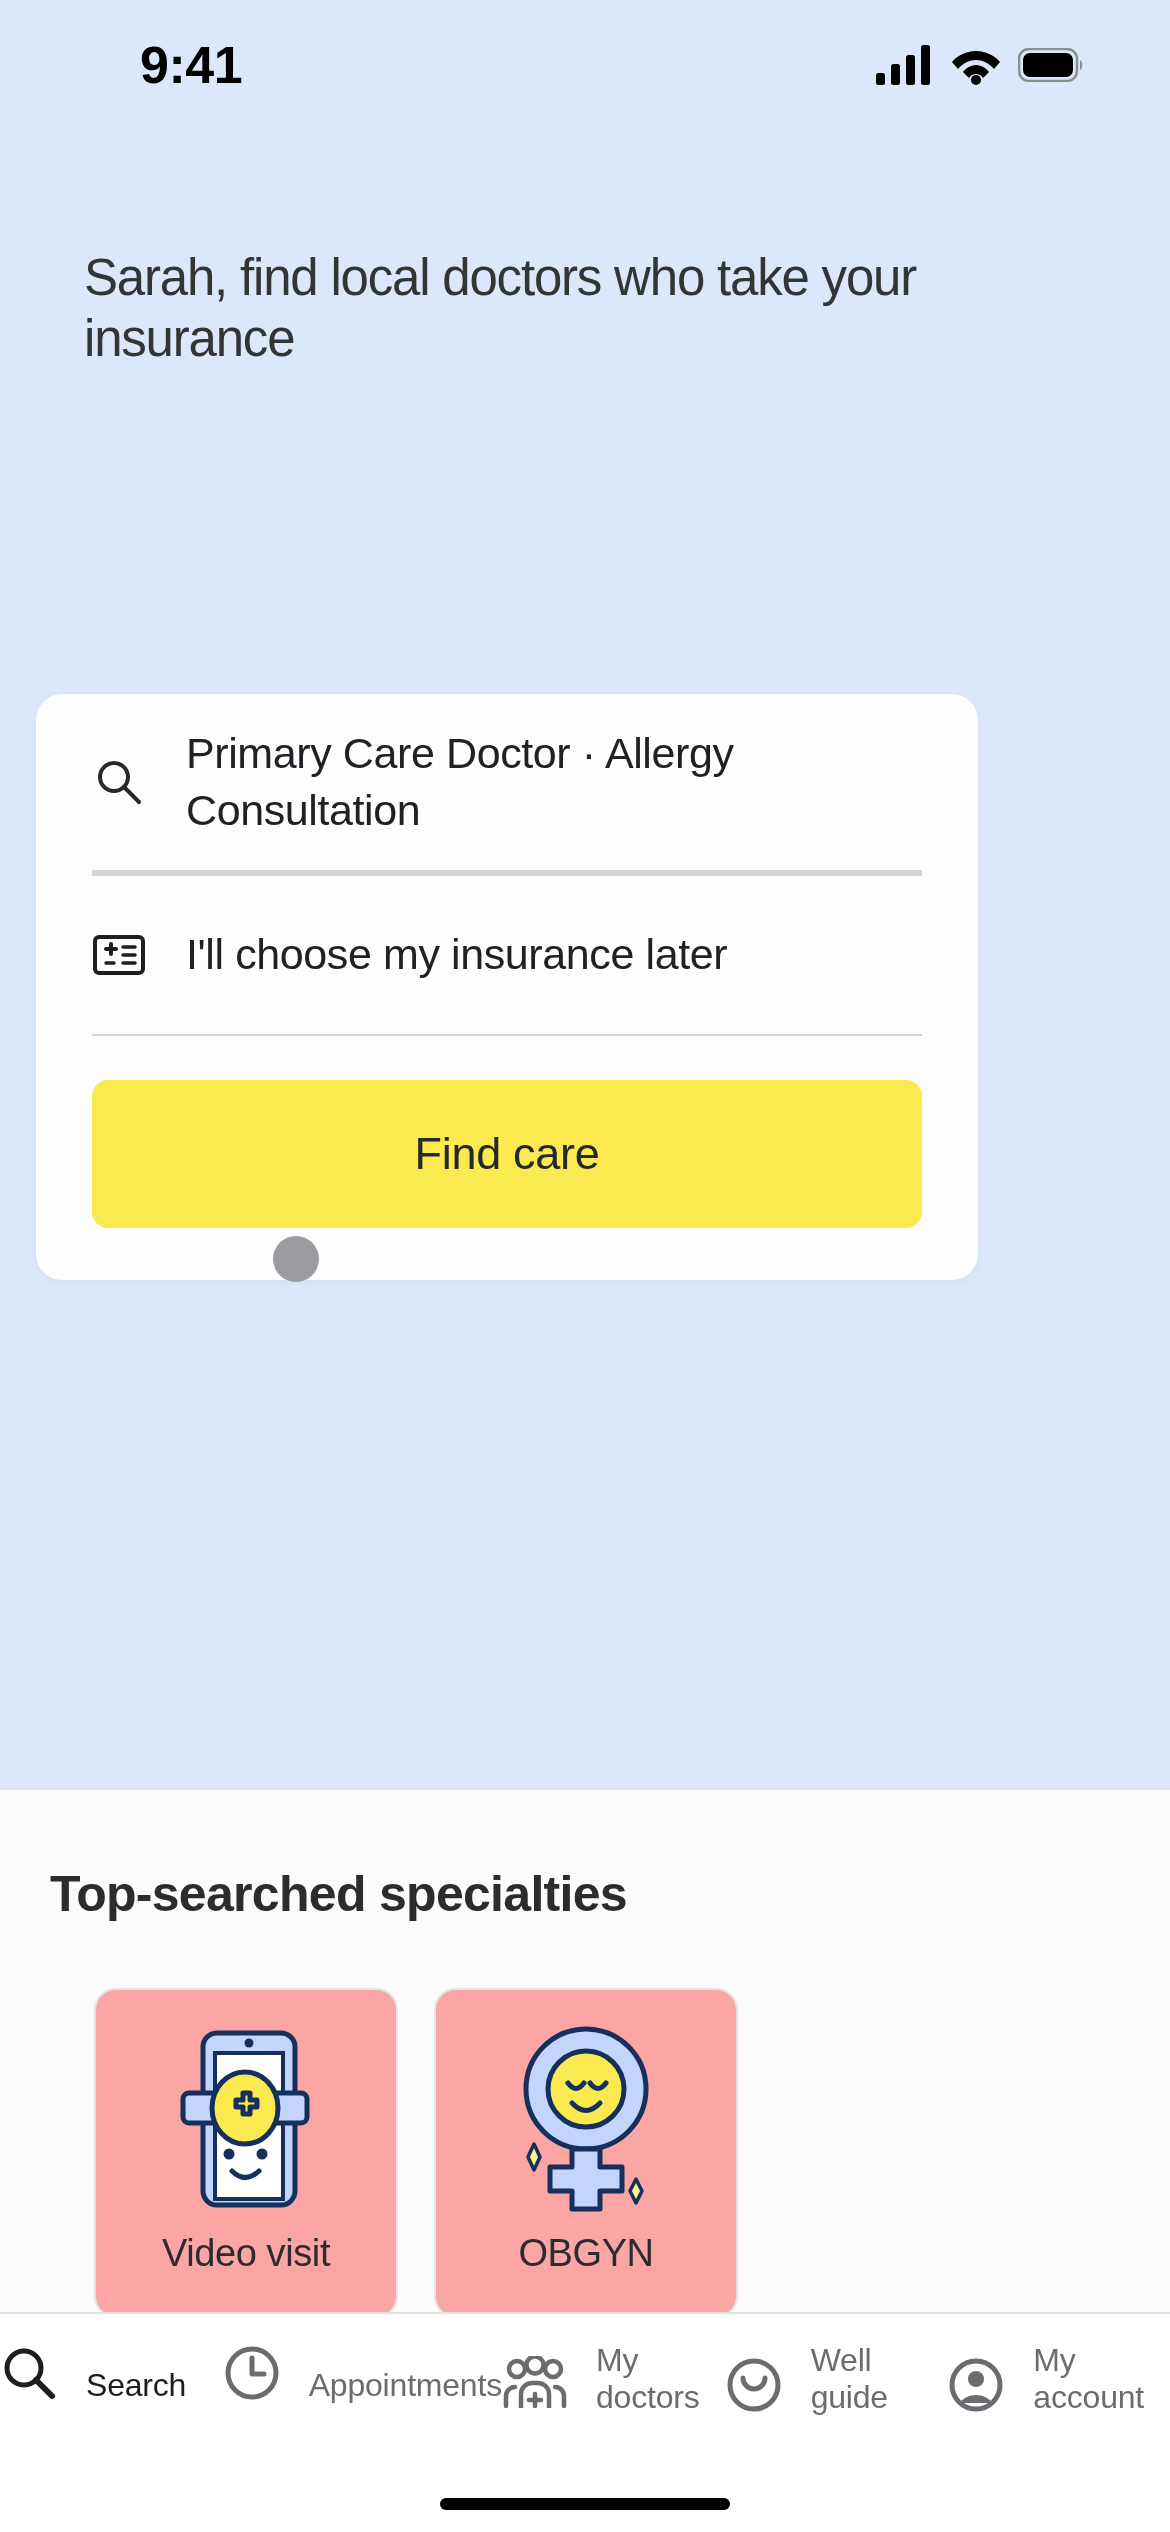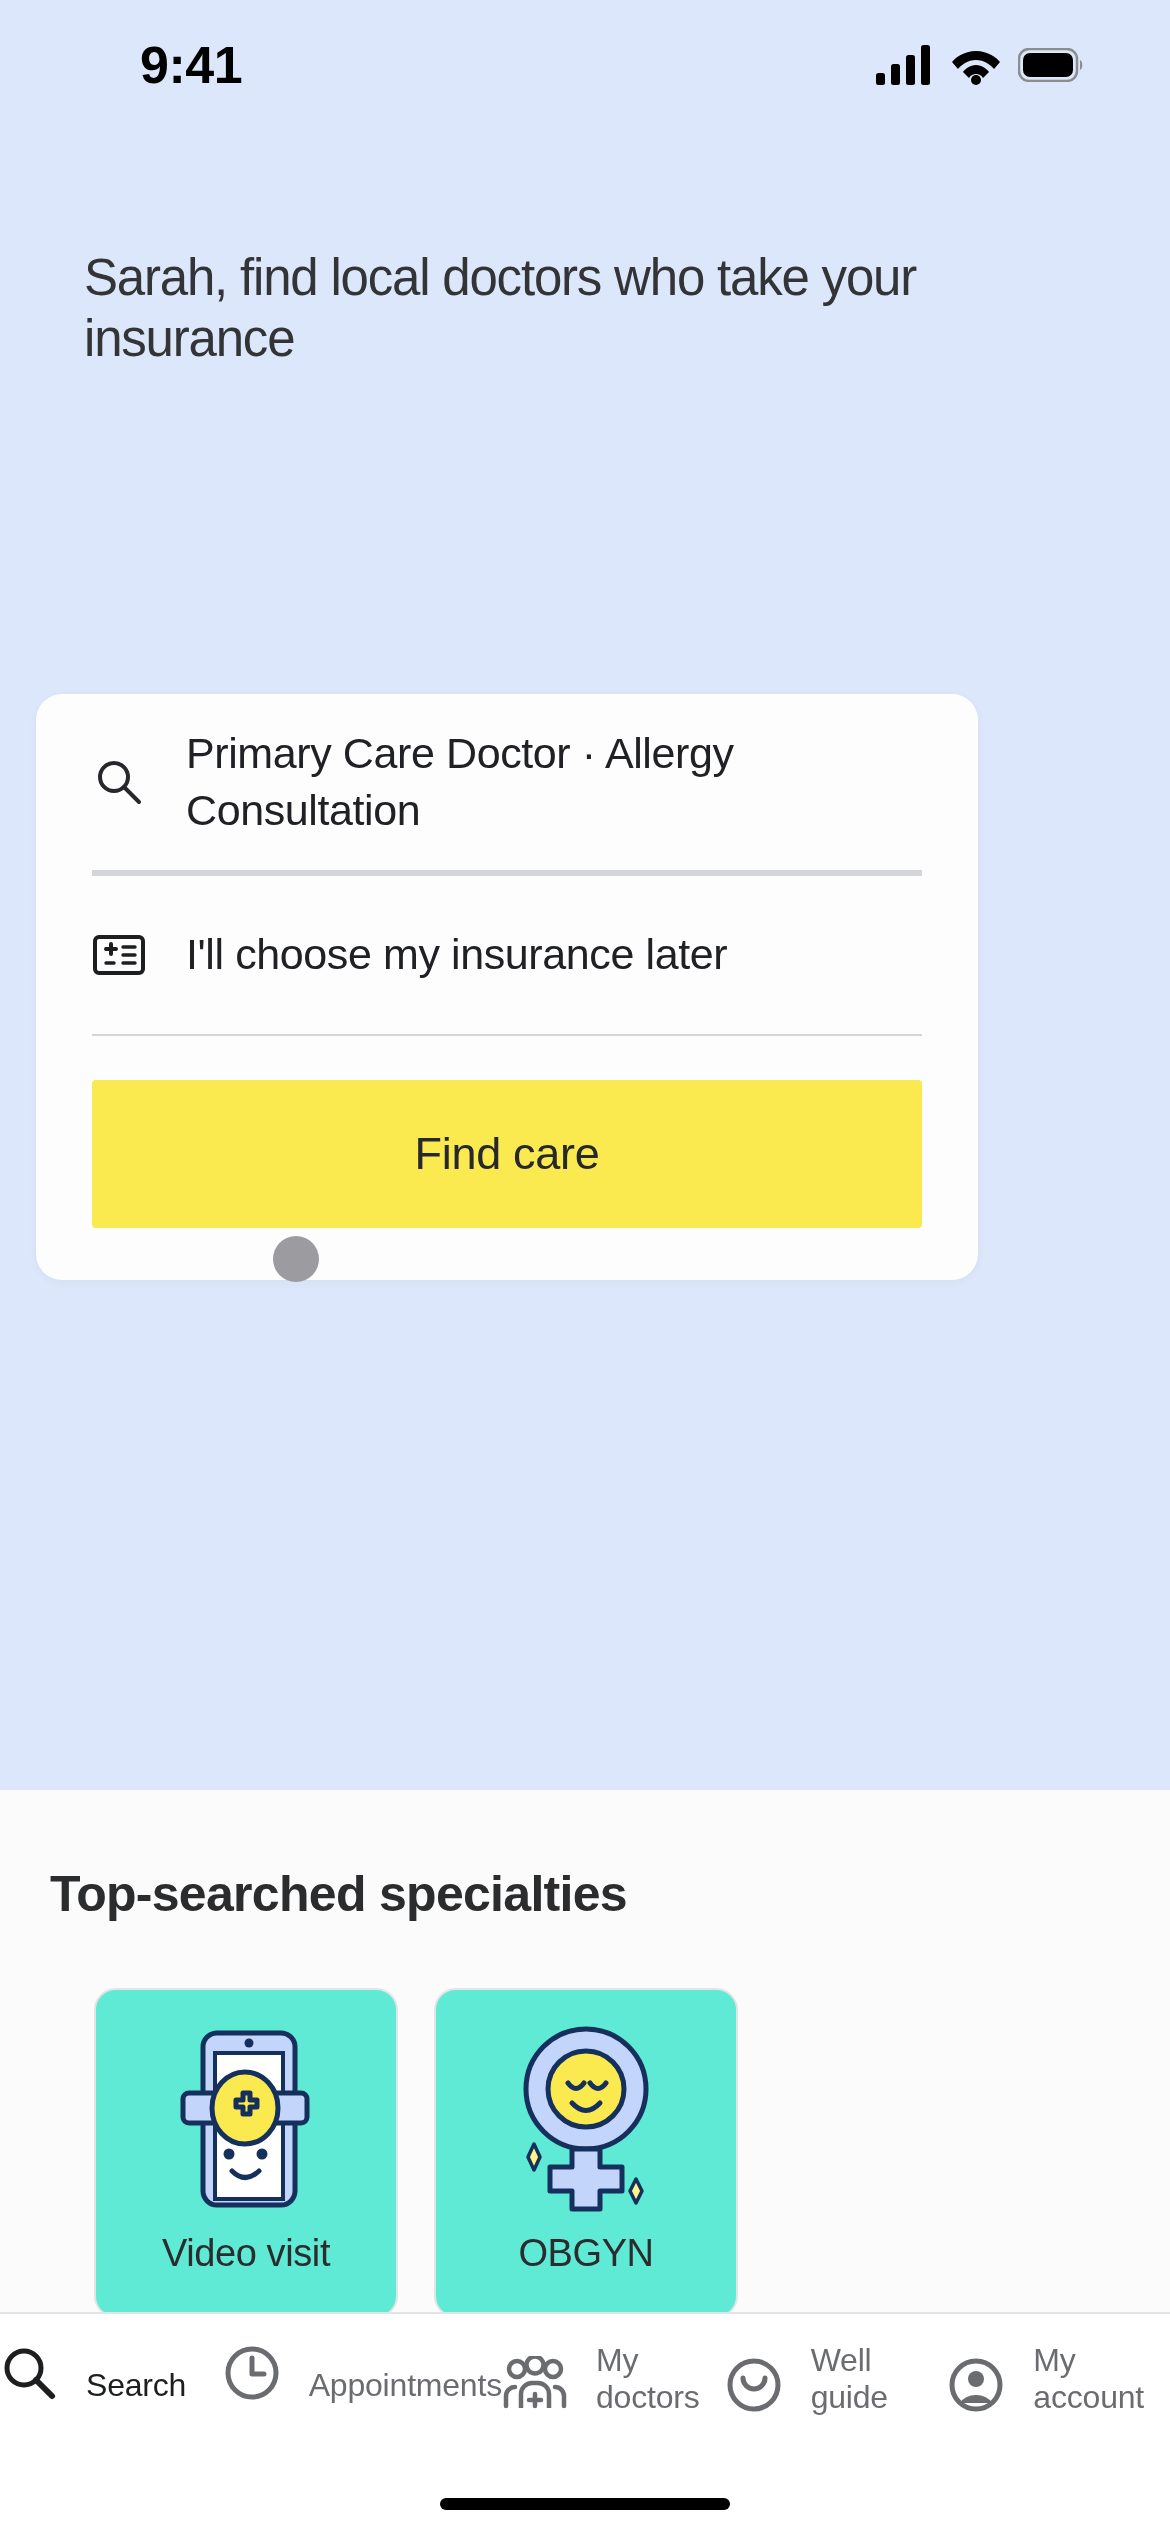--- a/index.html
+++ b/index.html
@@ -120,21 +120,21 @@
 
   
   .find-care-wrap {
     padding: 44px 0 52px 0;
   }
   .find-care {
     width: 100%;
     height: 148px;
     background: #fae94f;
     border: none;
-    border-radius: 4px;
+    border-radius: 16px;
     font-family: "Liberation Sans", sans-serif;
     font-size: 45px;
     color: #26282b;
     letter-spacing: -0.3px;
     cursor: pointer;
     text-align: center;
   }
 
   
   .specialties {
@@ -156,21 +156,21 @@
   .spec-row {
     position: absolute;
     top: 198px;
     left: 94px;
     display: flex;
     gap: 36px;
   }
   .spec-card {
     width: 304px;
     height: 330px;
-    background: #5eead4;
+    background: #fca5a5;
     border: 2px solid #e3e4e6;
     border-radius: 22px;
     display: flex;
     flex-direction: column;
     align-items: center;
     padding-top: 26px;
     overflow: hidden;
   }
   .spec-art {
     height: 196px;

